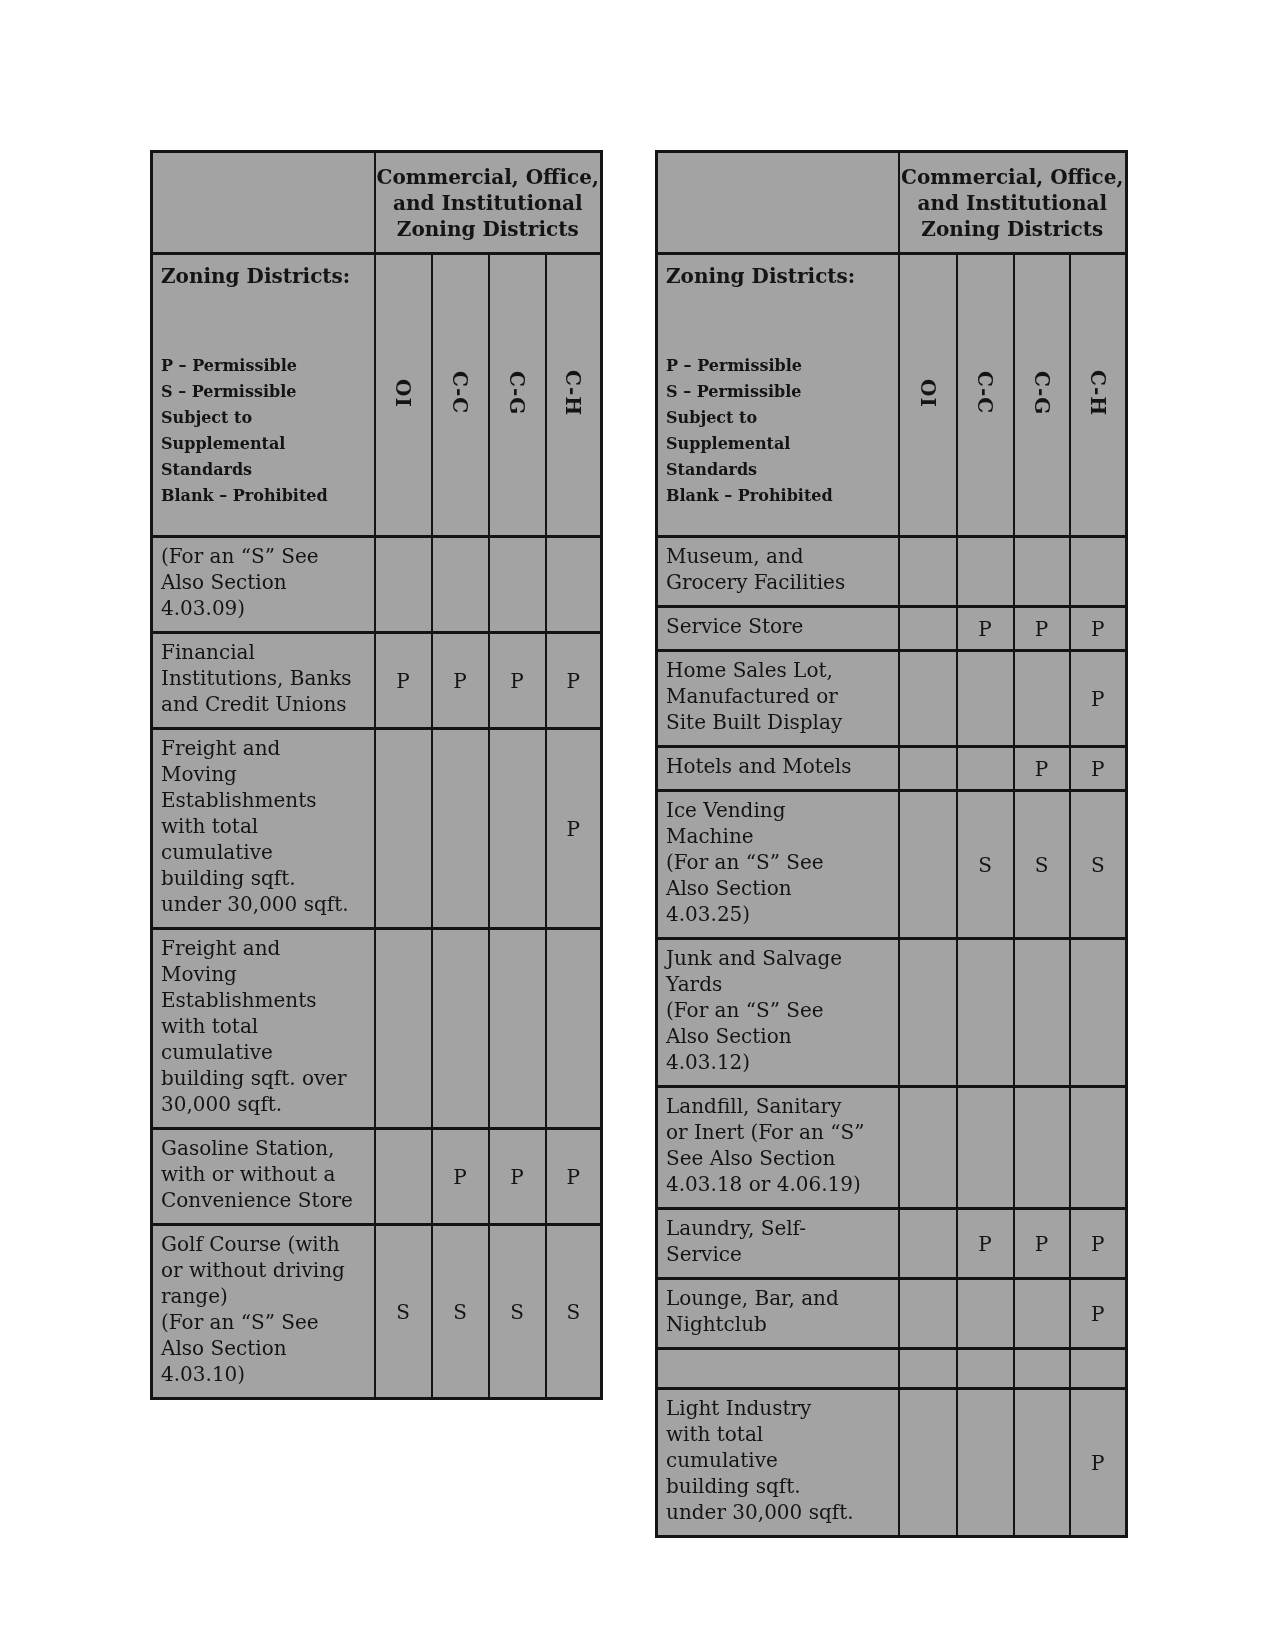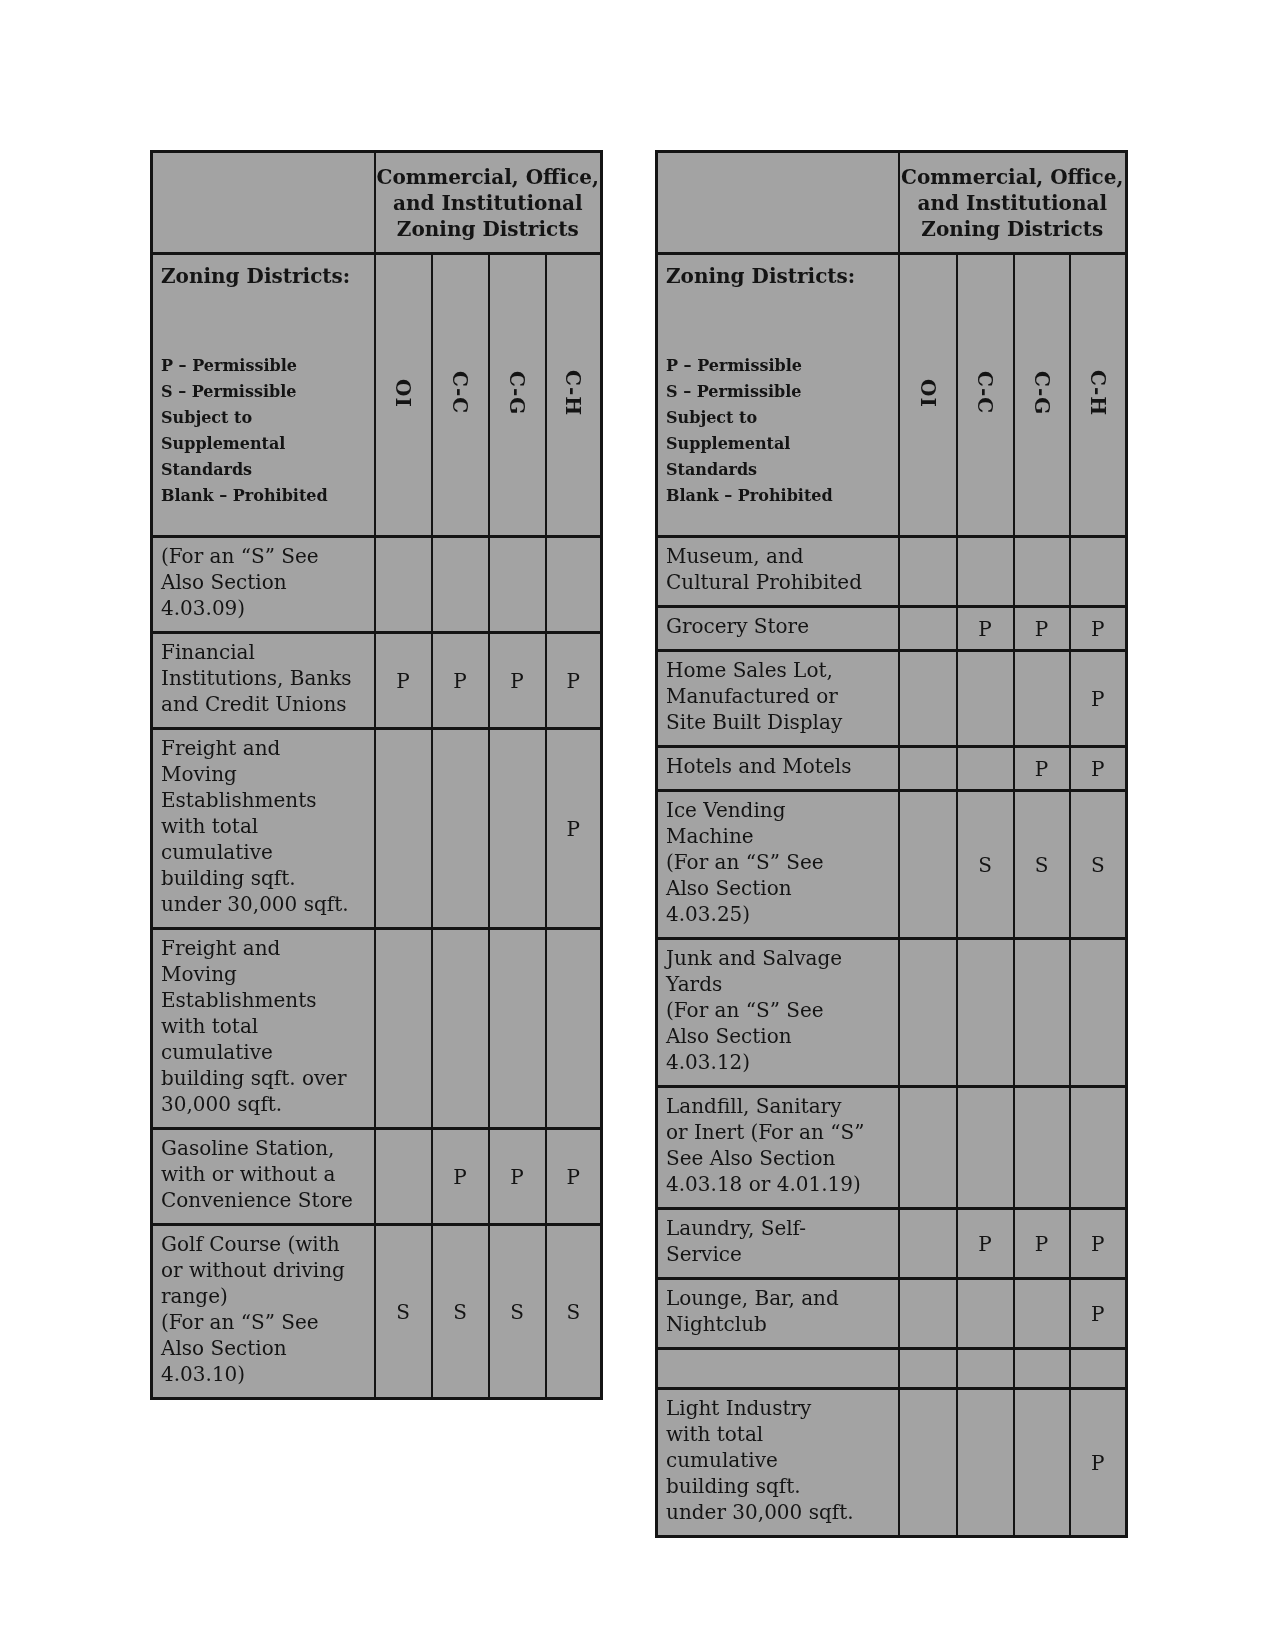--- a/index.html
+++ b/index.html
@@ -205,28 +205,28 @@
       </th>
       <th class="rot"><span>OI</span></th>
       <th class="rot"><span>C-C</span></th>
       <th class="rot"><span>C-G</span></th>
       <th class="rot"><span>C-H</span></th>
     </tr>
   </thead>
   <tbody>
       <tr>
         <td class="lbl">Museum, and
-Cultural Prohibited</td>
-        <td class="val"></td>
-        <td class="val"></td>
-        <td class="val"></td>
-        <td class="val"></td>
-      </tr>
-      <tr>
-        <td class="lbl">Grocery Store</td>
+Grocery Facilities</td>
+        <td class="val"></td>
+        <td class="val"></td>
+        <td class="val"></td>
+        <td class="val"></td>
+      </tr>
+      <tr>
+        <td class="lbl">Service Store</td>
         <td class="val"></td>
         <td class="val">P</td>
         <td class="val">P</td>
         <td class="val">P</td>
       </tr>
       <tr>
         <td class="lbl">Home Sales Lot,
 Manufactured or
 Site Built Display</td>
         <td class="val"></td>
@@ -260,21 +260,21 @@
 4.03.12)</td>
         <td class="val"></td>
         <td class="val"></td>
         <td class="val"></td>
         <td class="val"></td>
       </tr>
       <tr>
         <td class="lbl">Landfill, Sanitary
 or Inert (For an “S”
 See Also Section
-4.03.18 or 4.01.19)</td>
+4.03.18 or 4.06.19)</td>
         <td class="val"></td>
         <td class="val"></td>
         <td class="val"></td>
         <td class="val"></td>
       </tr>
       <tr>
         <td class="lbl">Laundry, Self-
 Service</td>
         <td class="val"></td>
         <td class="val">P</td>

